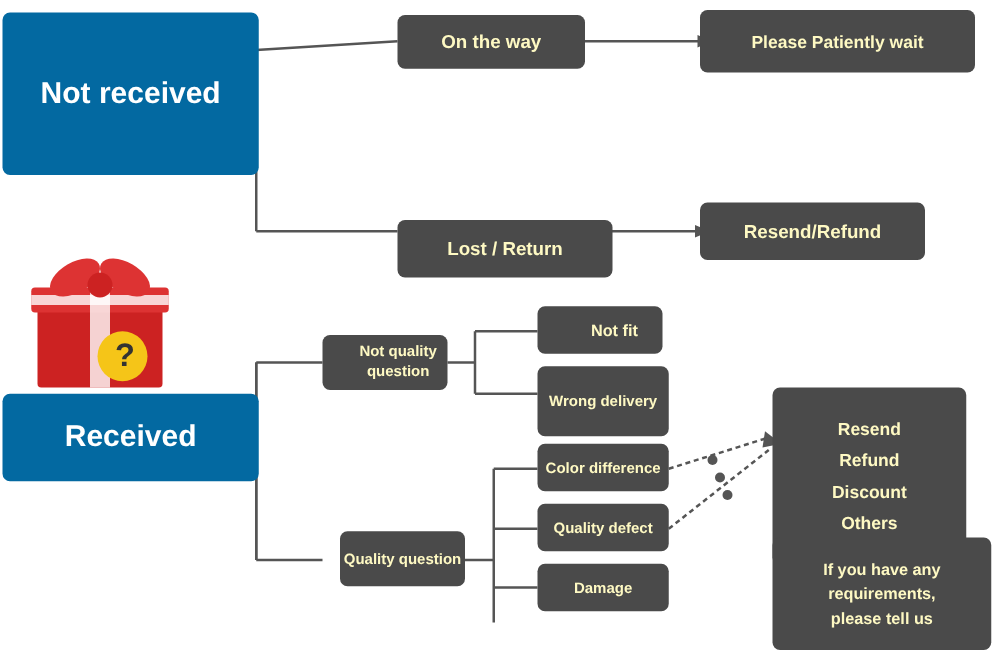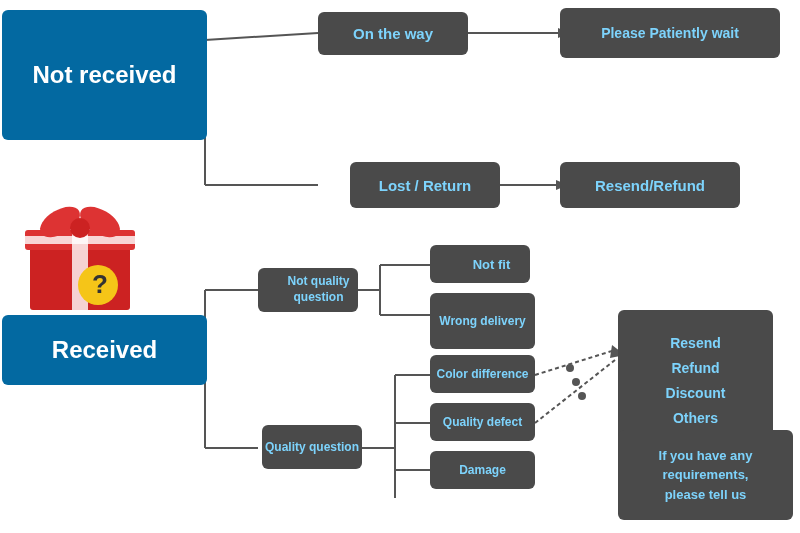--- a/index.html
+++ b/index.html
@@ -24,21 +24,21 @@
       border-radius: 6px;
       display: flex;
       align-items: center;
       justify-content: center;
       text-align: center;
       font-weight: bold;
     }
 
     .box-dark {
       background: #4a4a4a;
-      color: #7dd3fc;
+      color: #fef9c3;
     }
 
     .box-large {
       background: #0369a1;
       color: #ffffff;
       font-size: 22px;
       font-weight: bold;
     }
 
     
@@ -107,21 +107,21 @@
     <circle cx="576" cy="382" r="4" fill="#555"></circle>
     <circle cx="582" cy="396" r="4" fill="#555"></circle>
   </svg>
 
   <div class="box box-large" style="left:2px; top:10px; width:205px; height:130px; font-size:24px; font-weight:bold;">Not received</div>
 
   <div class="box box-dark" style="left:318px; top:12px; width:150px; height:43px; font-size:15px;">On the way</div>
 
   <div class="box box-dark" style="left:560px; top:8px; width:220px; height:50px; font-size:14px;">Please Patiently wait</div>
 
-  <div class="box box-dark" style="left:318px; top:162px; width:150px; height:46px; font-size:15px;margin-left:32px;">Lost / Return</div>
+  <div class="box box-dark" style="left:318px; top:176px; width:172px; height:46px; font-size:15px;">Lost / Return</div>
 
   <div class="box box-dark" style="left:560px; top:162px; width:180px; height:46px; font-size:15px;">Resend/Refund</div>
 
   <div class="gift-icon">
     <svg viewBox="0 0 120 120" xmlns="http://www.w3.org/2000/svg">
 
       <rect x="10" y="45" width="100" height="65" rx="3" fill="#cc2222"></rect>
 
       <rect x="5" y="30" width="110" height="20" rx="3" fill="#dd3333"></rect>
 
@@ -144,21 +144,21 @@
 
   <div class="box box-dark" style="left:258px; top:268px; width:100px; height:44px; font-size:12px; text-align:center; line-height:1.3;padding-left:21px;">
     <span style="white-space:pre-line;">Not quality
 question</span>
   </div>
 
   <div class="box box-dark" style="left:430px; top:245px; width:100px; height:38px; font-size:13px;padding-left:23px;">Not fit</div>
 
   <div class="box box-dark" style="left:430px; top:293px; width:105px; height:56px; font-size:12px;">Wrong delivery</div>
 
-  <div class="box box-dark" style="left:262px; top:425px; width:100px; height:44px; font-size:12px;">Quality question</div>
+  <div class="box box-dark" style="left:272px; top:425px; width:100px; height:44px; font-size:12px;">Quality question</div>
 
   <div class="box box-dark" style="left:430px; top:355px; width:105px; height:38px; font-size:12px;">Color difference</div>
 
   <div class="box box-dark" style="left:430px; top:403px; width:105px; height:38px; font-size:12px;">Quality defect</div>
 
   <div class="box box-dark" style="left:430px; top:451px; width:105px; height:38px; font-size:12px;">Damage</div>
 
   <div class="box box-dark" style="left:618px; top:310px; width:155px; height:142px; font-size:14px; line-height:1.8; flex-direction:column;">
     <span style="white-space:pre-line; text-align:center;">Resend
 Refund

